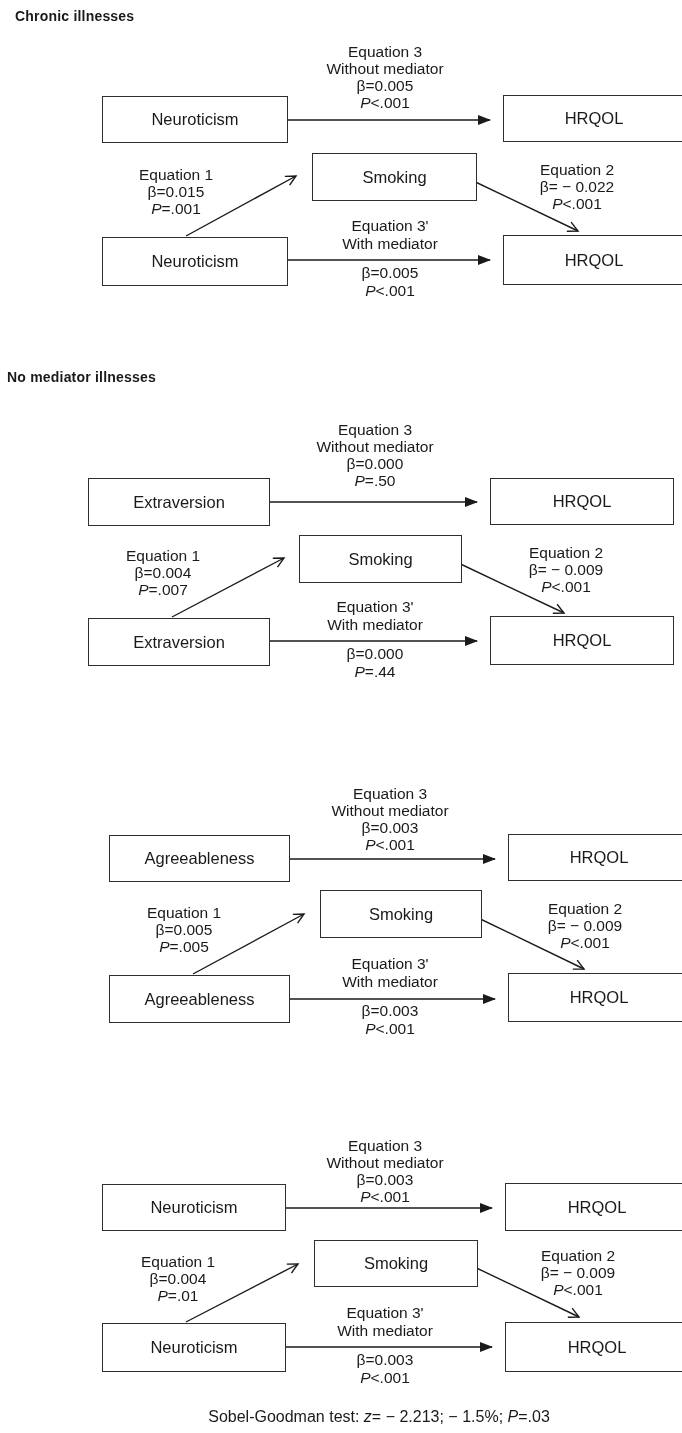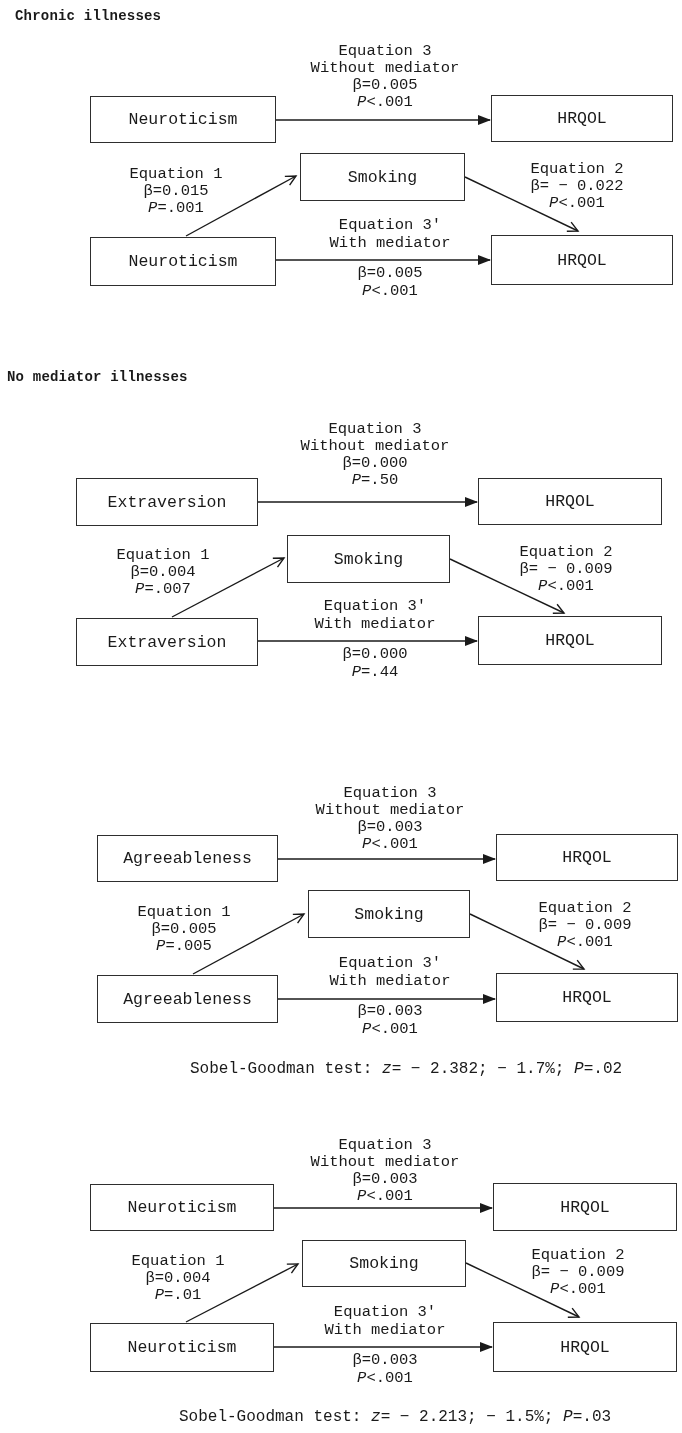--- a/index.html
+++ b/index.html
@@ -1,21 +1,21 @@
 <!DOCTYPE html>
 <html><head>
 <meta charset="utf-8">
 <style>
   html,body{margin:0;padding:0;background:#ffffff;}
   .canvas{
     position:relative;
     width:682px;height:1433px;
     background:#ffffff;
     color:#1a1a1a;
-    font-family:Liberation Mono, monospace;
+    font-family:Liberation Sans, sans-serif;
     overflow:hidden;
   }
   .panel{position:absolute;inset:0;}
   .arrows{position:absolute;left:0;top:0;}
   .hdr{
     position:absolute;margin:0;
     font-size:14px;font-weight:bold;letter-spacing:0.2px;
   }
   .cblock{
     position:absolute;text-align:center;
@@ -23,20 +23,21 @@
   }
   .cblock.eq3m{line-height:17.5px;}
   .cblock.below{line-height:18px;}
   .box{
     position:absolute;
     border:1.5px solid #2e2e2e;
     background:#ffffff;
     display:flex;align-items:center;justify-content:center;
     font-size:16.5px;
     box-sizing:border-box;
+    margin-left:12px;
   }
   .sobel{
     position:absolute;text-align:center;
     font-size:16px;white-space:nowrap;
   }
   .it{font-style:italic;}
   .aline{stroke:#1a1a1a;stroke-width:1.7;}
   .dline{stroke:#1a1a1a;stroke-width:1.4;}
 </style>
 </head>
@@ -220,21 +221,20 @@
       </div>
     <div class="box" style="left:496px;top:973px;width:182px;height:49px;">
         <span>HRQOL</span>
       </div>
 
     <div class="cblock below" style="left:310px;top:1002px;width:160px;">
       <div>β=0.003</div>
       <div><span class="it">P</span><span>&lt;.001</span></div>
     </div>
 
-    <div class="sobel" style="left:190px;top:1060px;width:400px;"><span>Sobel-Goodman test: </span><span class="it">z</span><span>= − 2.382; − 1.7%; </span><span class="it">P</span><span>=.02</span></div>
   </section>
 
   <section class="panel">
     <div class="cblock" style="left:275px;top:1137px;width:220px;">
       <div>Equation 3</div>
       <div>Without mediator</div>
       <div>β=0.003</div>
       <div><span class="it">P</span><span>&lt;.001</span></div>
     </div>
 

